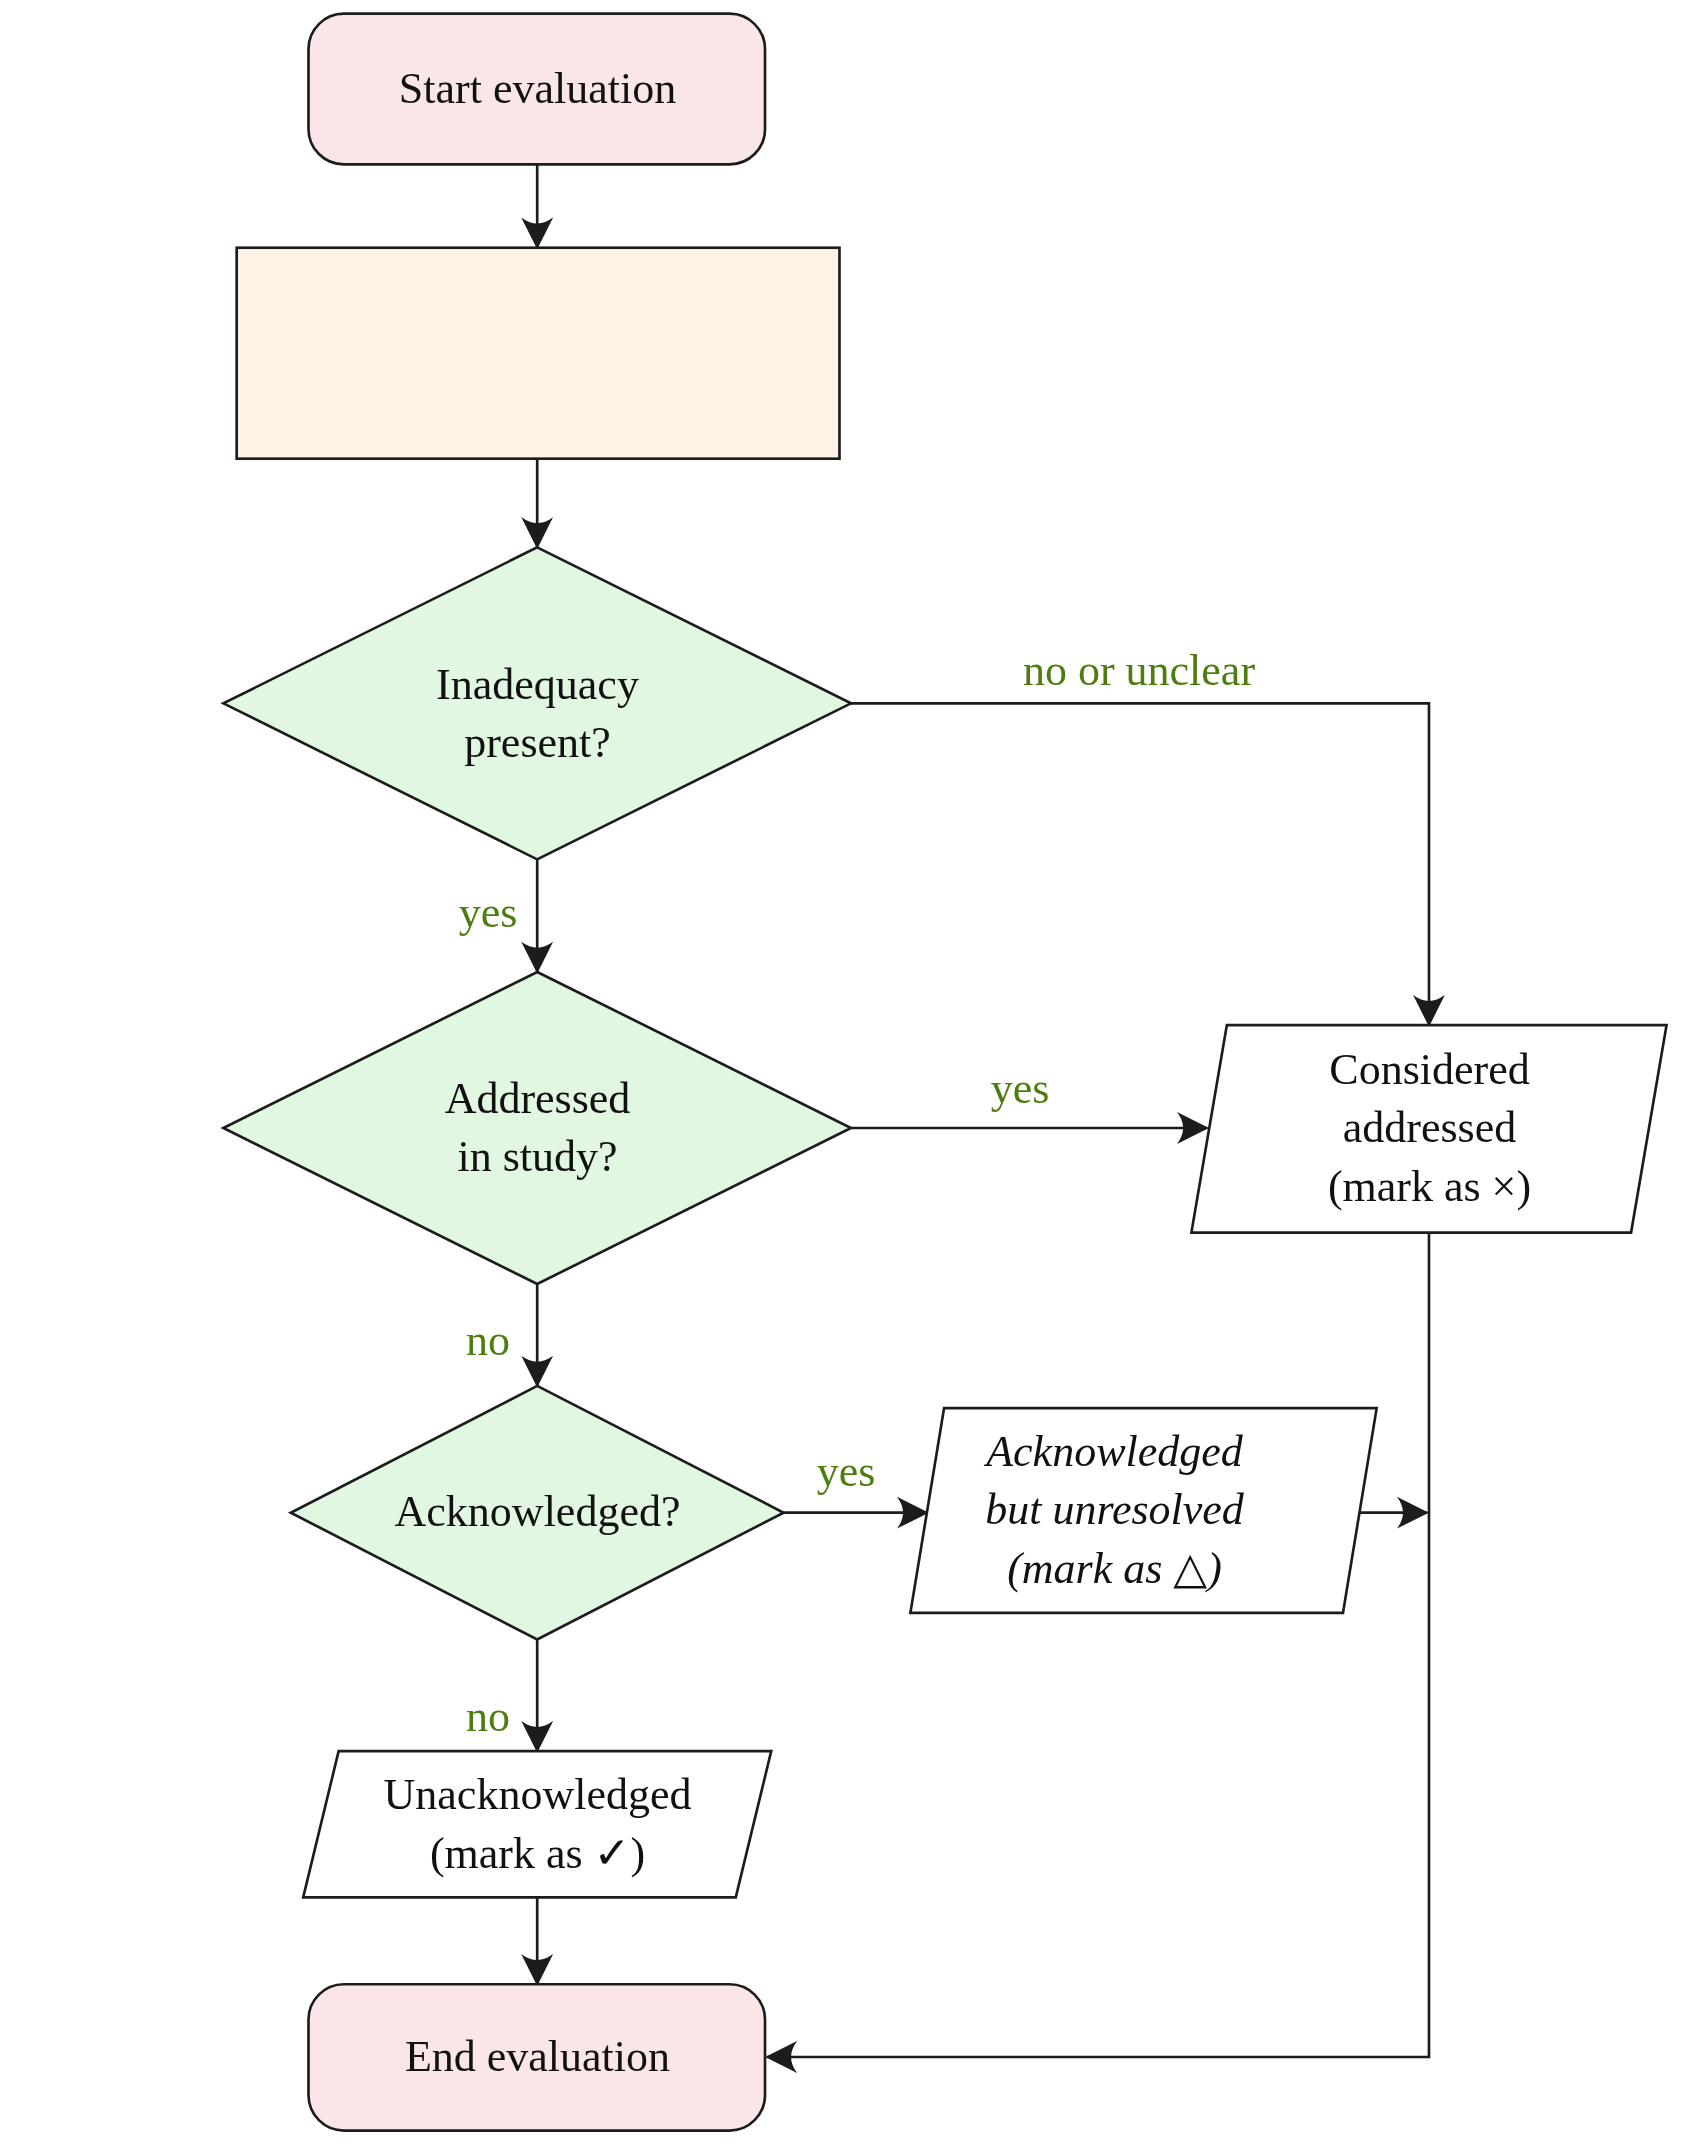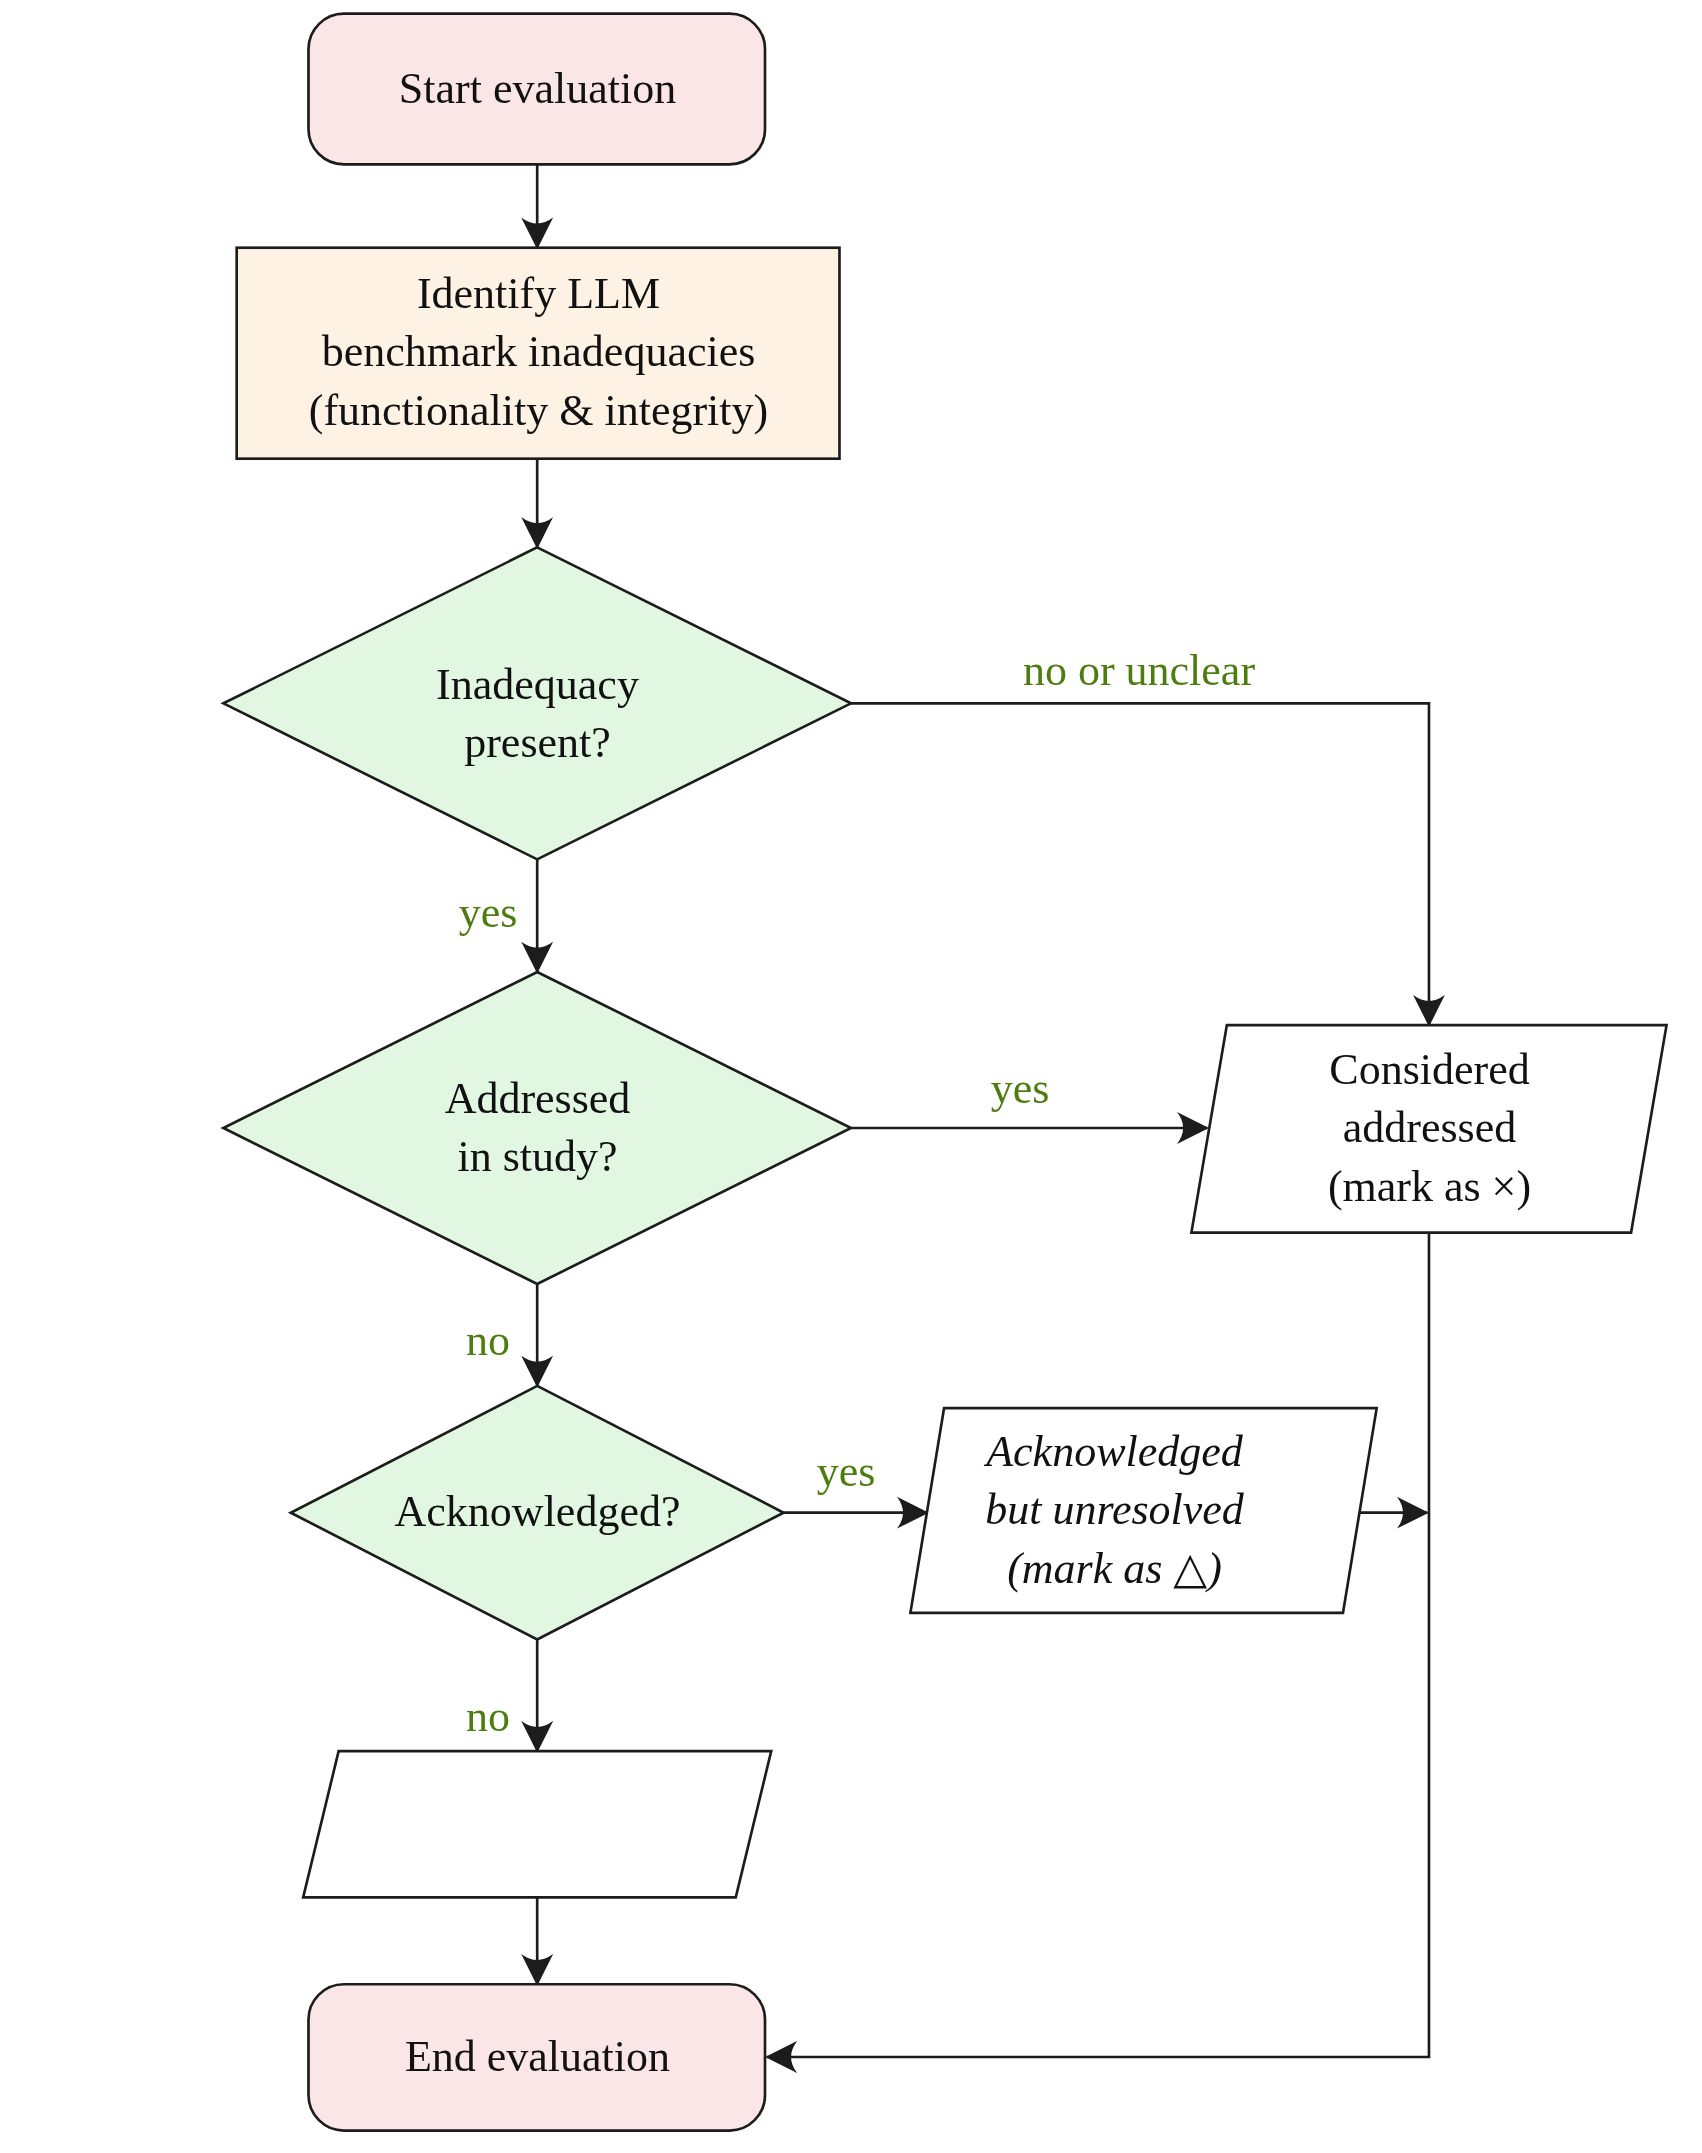--- a/index.html
+++ b/index.html
@@ -80,40 +80,39 @@
       <polygon points="606,1563 884,1706 606,1849 328,1706" fill="#e2f7e2"></polygon>
       <polygon points="1384,1156 1880,1156 1840,1390 1344,1390" fill="#ffffff"></polygon>
       <polygon points="1065,1588 1553,1588 1515,1819 1027,1819" fill="#ffffff"></polygon>
       <polygon points="382,1975 870,1975 830,2140 342,2140" fill="#ffffff"></polygon>
       <rect x="348" y="2238" width="515" height="165" rx="40" ry="40" fill="#fbe6e7"></rect>
     </g>
   </svg>
 
   <div class="node-label" style="left:309px; top:13.3px; width:457px; height:151px;">Start evaluation</div>
 
-  <div class="node-label" style="left:237px; top:247px; width:603px; height:211px;">Identify LLM
-benchmark inadequacies
-(functionality &amp; integrity)</div>
 
   <div class="node-label" style="left:316px; top:581px; width:443px; height:266px;">Inadequacy
 present?</div>
 
   <div class="node-label" style="left:316px; top:995px; width:443px; height:266px;">Addressed
 in study?</div>
 
   <div class="node-label" style="left:316px; top:1424px; width:443px; height:177px;">Acknowledged?</div>
 
   <div class="node-label" style="left:1208px; top:1022px; width:443px; height:213px;">Considered
 addressed
 (mark as ×)</div>
 
   <div class="node-label" style="left:893px; top:1404px; width:443px; height:213px;font-style:italic;">Acknowledged
 but unresolved
 (mark as △)</div>
 
+  <div class="node-label" style="left:316px; top:1736px; width:443px; height:177px;">Unacknowledged
+(mark as ✓)</div>
 
   <div class="node-label" style="left:309px; top:1984px; width:457px; height:146px;">End evaluation</div>
 
   <div class="edge-label" style="left:1139px; top:671px;">no or unclear</div>
 
   <div class="edge-label" style="left:488px; top:913px;">yes</div>
 
   <div class="edge-label" style="left:1020px; top:1089px;">yes</div>
 
   <div class="edge-label" style="left:488px; top:1341px;">no</div>

